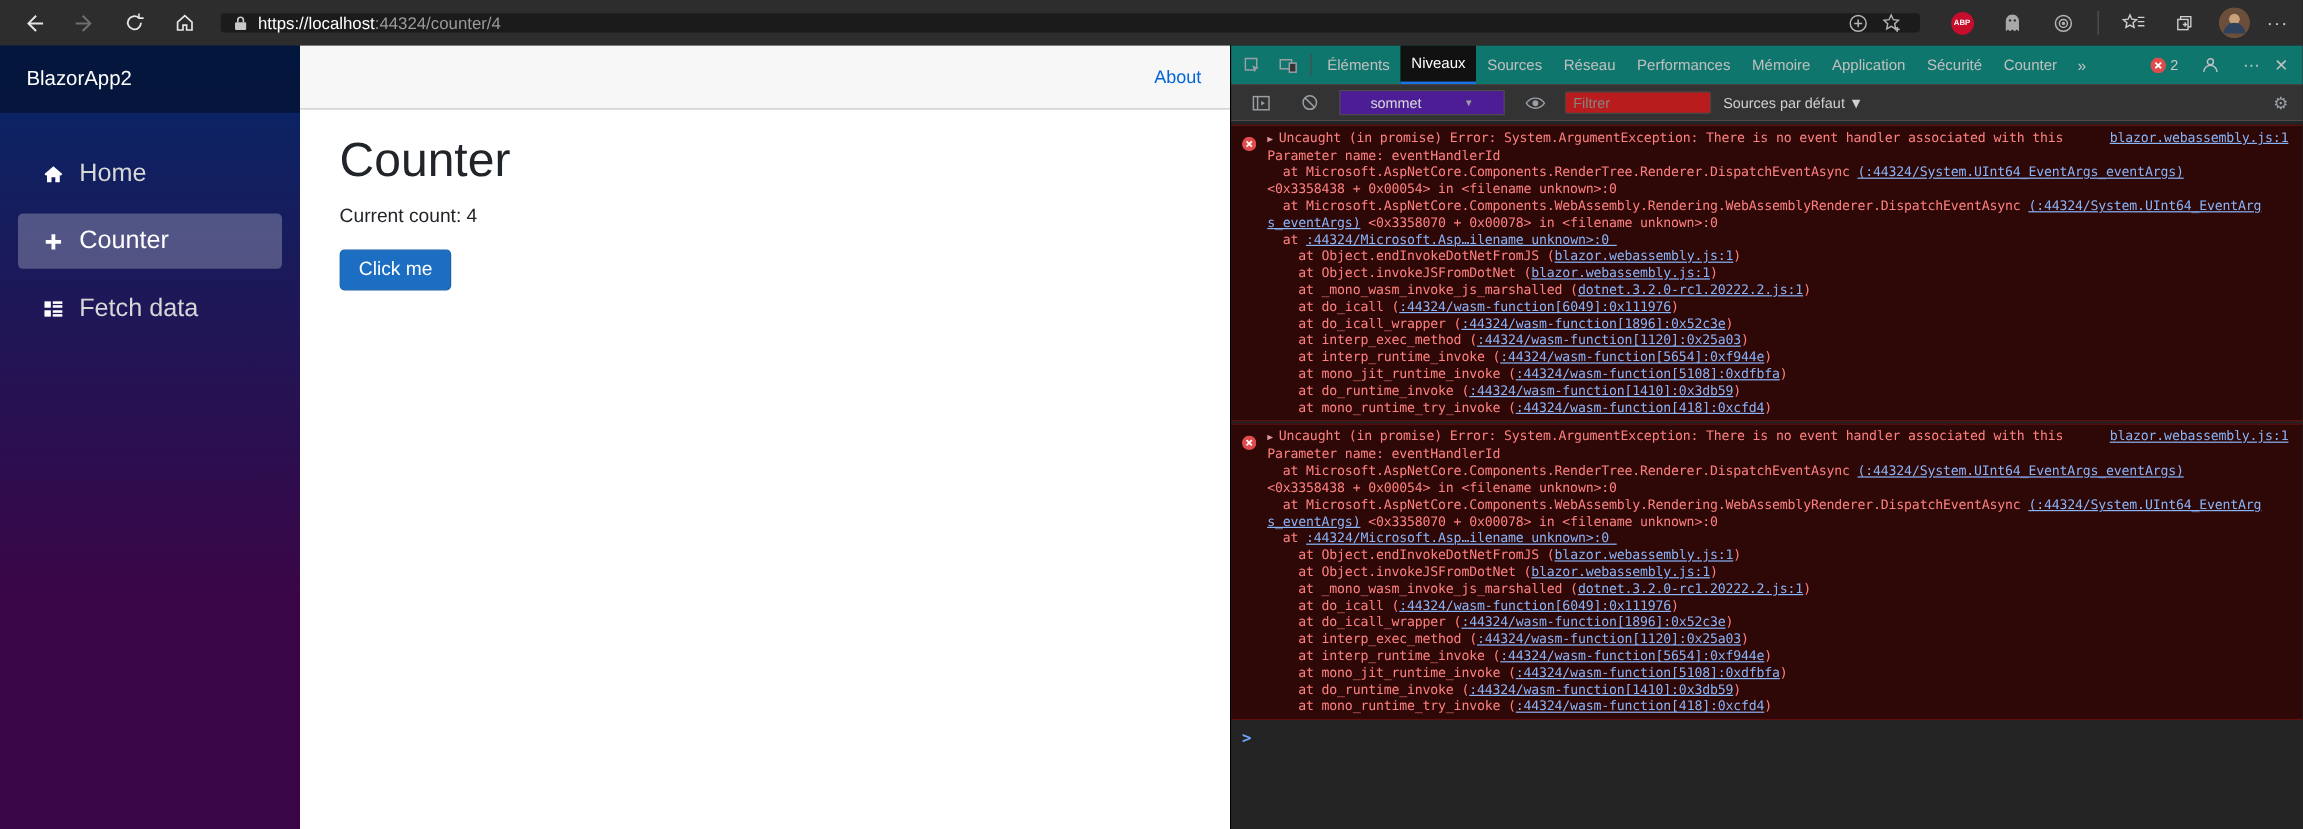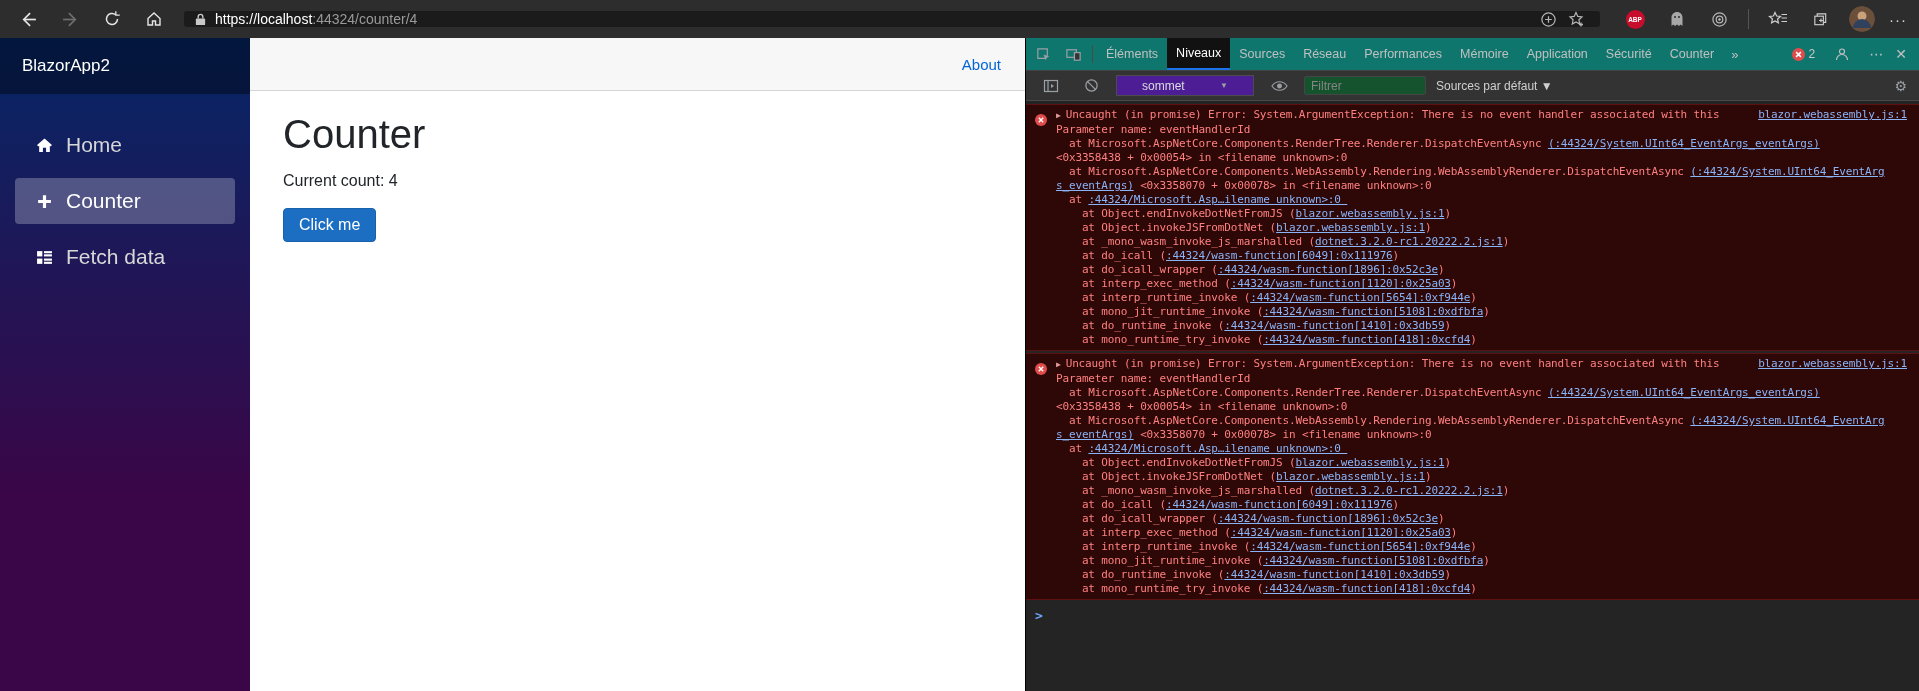--- a/index.html
+++ b/index.html
@@ -59,21 +59,21 @@
   .dt-more { color:#c0c0c0; font-size:13px; padding:0 8px; cursor:pointer; }
   .dt-right { margin-left:auto; display:flex; align-items:center; gap:12px; padding-right:12px; }
   .errbadge { display:flex; align-items:center; gap:4px; color:#c8c8c8; font-size:12px; cursor:pointer; }
   .dt-txtico { color:#c0c0c0; font-size:14px; cursor:pointer; }
 
   .dt-toolbar { height:31px; background:#333; border-top:1px solid #424242; border-bottom:1px solid #4a4a4a;
                 display:flex; align-items:center; gap:10px; padding:0 8px; flex:none; }
   .ctxsel { width:138px; height:21px; background:#4c1d95; border:1px solid #4c4c4c; display:flex;
             align-items:center; padding:0 25px; color:#dcdcdc; font-size:12px; cursor:pointer; }
   .ctxsel .caret { margin-left:auto; font-size:8px; color:#9aa0a6; }
-  .filterbox { width:122px; height:19px; background:#14532d; border:1px solid #454545; border-radius:2px;
+  .filterbox { width:122px; height:19px; background:#b91c1c; border:1px solid #454545; border-radius:2px;
                color:#cfcfcf; font-size:12px; padding:0 6px; font-family:"Liberation Sans",sans-serif; }
   .filterbox::placeholder { color:#858585; }
   .levels { color:#d0d0d0; font-size:12px; cursor:pointer; white-space:nowrap; }
   .gear { margin-left:auto; color:#9aa0a6; font-size:14px; cursor:pointer; padding-right:4px; }
 
   .dt-console { flex:1; background:#242424; font-family:"DejaVu Sans Mono",monospace; padding-top:3px; overflow:hidden; }
   .cblock { background:#2e0707; border-top:1px solid #5c1010; border-bottom:1px solid #5c1010;
             margin-bottom:2px; padding:3px 0; display:flex; }
   .errcol { width:30px; flex:none; padding:3px 0 0 9px; }
   .clines { flex:1; min-width:0; padding-right:12px; }

